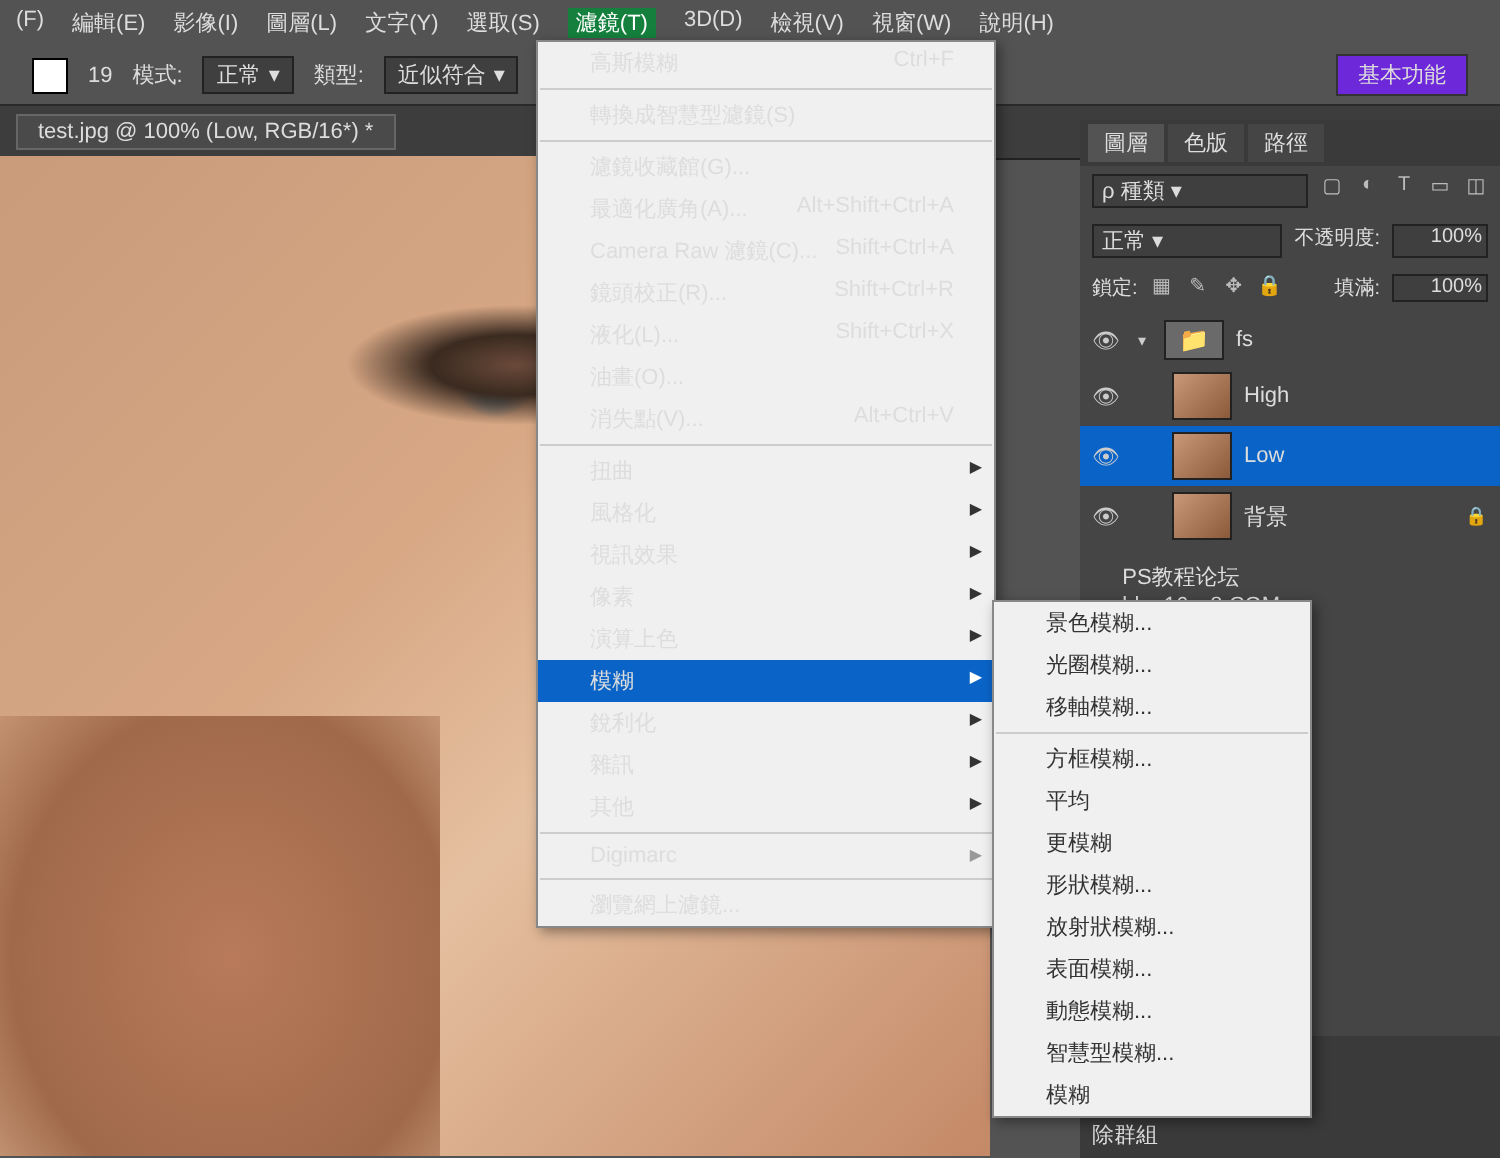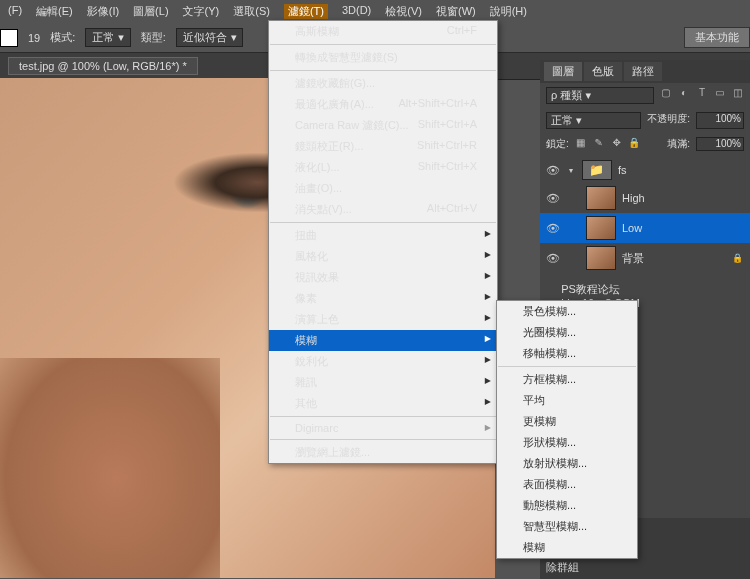--- a/index.html
+++ b/index.html
@@ -1,35 +1,35 @@
 <!DOCTYPE html>
 <html><head>
 <meta charset="utf-8">
 <style>
 *{margin:0;padding:0;box-sizing:border-box;font-family:"Microsoft YaHei",sans-serif;font-size:11px;color:#ddd;user-select:none}
 body{background:#535353;width:750px;height:579px;overflow:hidden;position:relative}
 .menubar{display:flex;gap:14px;padding:4px 8px;background:#535353}
 .menubar span{cursor:default}
-.menubar .active{background:#a16207;color:#fff;padding:0 4px}
-.toolbar{display:flex;align-items:center;gap:10px;padding:4px 0;background:#535353;border-bottom:1px solid #2a2a2a}
+.menubar .active{background:#15803d;color:#fff;padding:0 4px}
+.toolbar{display:flex;align-items:center;gap:10px;padding:4px 16px;background:#535353;border-bottom:1px solid #2a2a2a}
 .toolbar .swatch{width:18px;height:18px;background:#fff;border:1px solid #000;display:inline-block}
 .toolbar .field{background:#3f3f3f;border:1px solid #222;padding:1px 6px;display:inline-flex;align-items:center;gap:4px}
-.toolbar .btn-basic{background:#737373;border:1px solid #333;padding:2px 10px;margin-left:auto}
+.toolbar .btn-basic{background:#6d28d9;border:1px solid #333;padding:2px 10px;margin-left:auto}
 .tabbar{background:#3d3d3d;padding:4px 8px;border-bottom:1px solid #222}
 .tabbar .tab{background:#4a4a4a;padding:2px 10px;display:inline-block;border:1px solid #666}
 .canvas{position:absolute;left:0;top:78px;width:495px;height:500px;background:linear-gradient(135deg,#c99b7a 0%,#d8a885 40%,#e5c0a0 60%,#c48967 100%);overflow:hidden}
 .canvas::before{content:"";position:absolute;left:0;top:0;width:100%;height:55%;background:radial-gradient(ellipse 140px 50px at 52% 38%,#6a4a3a 0%,#3a2a20 30%,transparent 60%),radial-gradient(ellipse 30px 30px at 50% 40%,#a8c8d8 0%,#5a7888 40%,transparent 70%),radial-gradient(circle 8px at 50% 40%,#1a1a1a 0%,transparent 100%)}
 .canvas::after{content:"";position:absolute;left:-40px;bottom:-80px;width:260px;height:300px;background:radial-gradient(ellipse at 60% 40%,#b87a5a 0%,#a06a4a 50%,transparent 80%)}
 .dropdown{position:absolute;left:268px;top:20px;width:230px;background:#f0f0f0;border:1px solid #888;box-shadow:2px 2px 6px rgba(0,0,0,.4);color:#000;z-index:10}
 .dropdown .row{display:flex;justify-content:space-between;padding:3px 20px 3px 26px;position:relative;color:#333}
 .dropdown .row.disabled{color:#999}
 .dropdown .row.hl{background:#0a64c8;color:#fff}
 .dropdown hr{border:none;border-top:1px solid #ccc;margin:2px 1px}
 .dropdown .arrow::after{content:"▶";font-size:8px;position:absolute;right:6px;top:4px}
-.submenu{position:absolute;left:496px;top:300px;width:142px;background:#f0f0f0;border:1px solid #888;box-shadow:2px 2px 6px rgba(0,0,0,.4);color:#000;z-index:11}
+.submenu{position:absolute;left:496px;top:300px;width:160px;background:#f0f0f0;border:1px solid #888;box-shadow:2px 2px 6px rgba(0,0,0,.4);color:#000;z-index:11}
 .submenu .row{padding:3px 20px 3px 26px;position:relative;color:#333}
 .submenu .row.hl{background:#0a64c8;color:#fff}
 .submenu hr{border:none;border-top:1px solid #ccc;margin:2px 1px}
 .panels{position:absolute;right:0;top:60px;width:210px;height:520px;background:#454545;display:flex;flex-direction:column}
 .panel-tabs{display:flex;padding:2px 4px;gap:2px;background:#3a3a3a}
 .panel-tabs span{padding:2px 8px;background:#454545}
 .panel-tabs .active{background:#535353}
 .panel-row{display:flex;gap:6px;padding:4px 6px}
 .panel-row .icon{width:12px;height:12px;display:inline-block;color:#bbb;text-align:center;font-size:10px}
 .panel-row .field{background:#3f3f3f;border:1px solid #222;padding:0 4px;flex:1}

